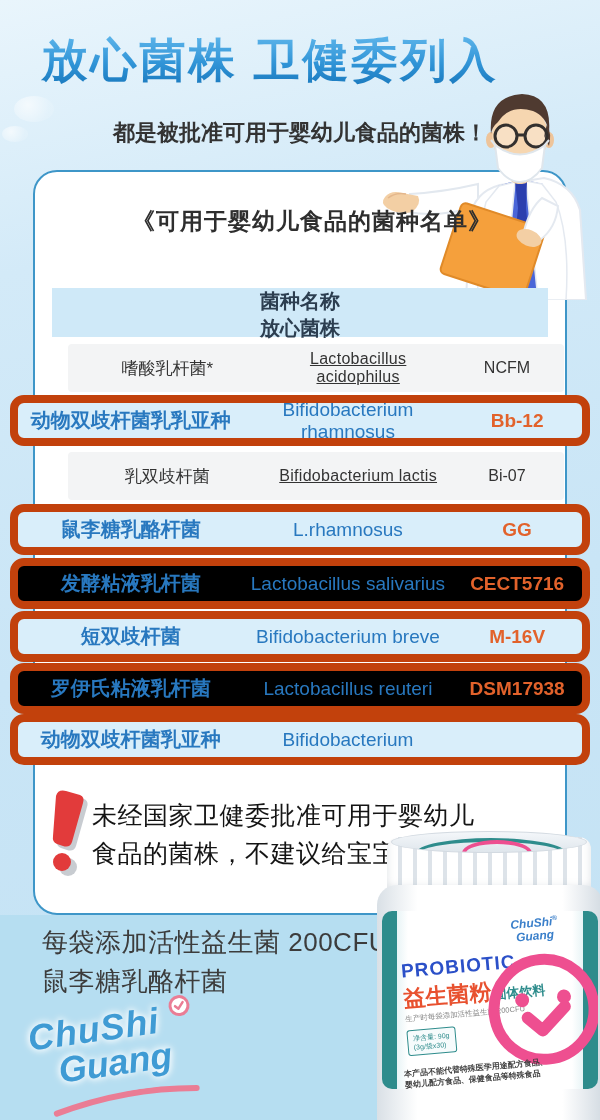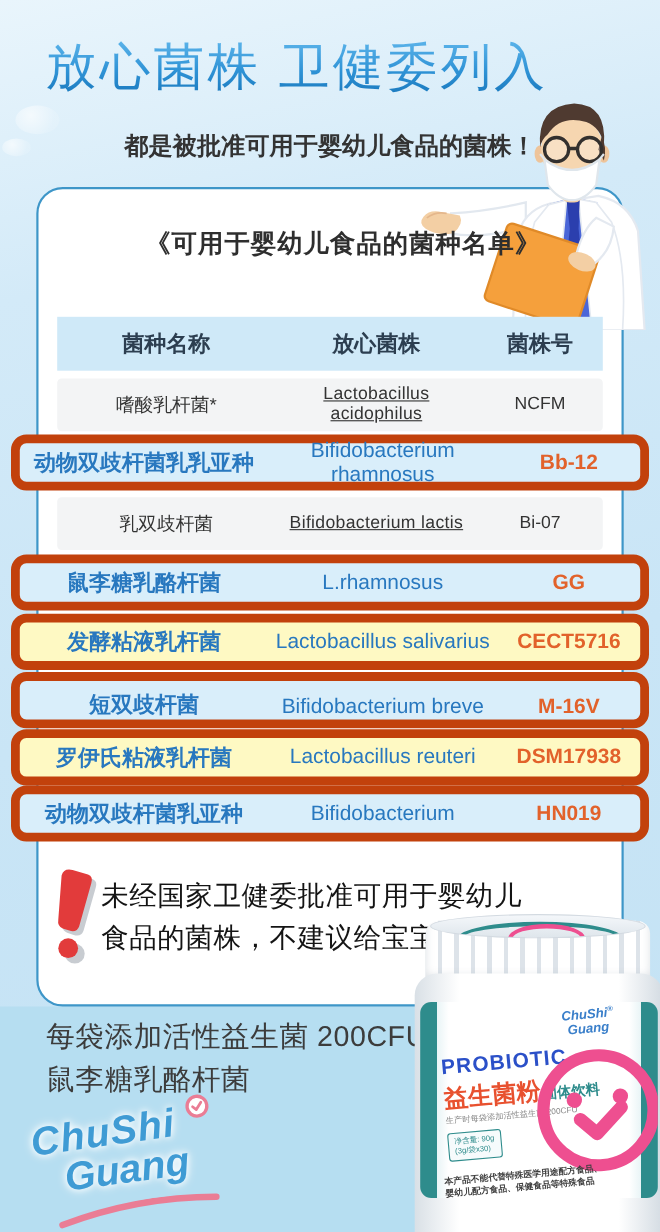--- a/index.html
+++ b/index.html
@@ -13,21 +13,21 @@
     background:radial-gradient(circle at 35% 35%, rgba(255,255,255,.65), rgba(255,255,255,.12) 70%);
   }
   .b1 { left:14px; top:96px; width:40px; height:26px; border-radius:50%; }
   .b2 { left:2px;  top:126px; width:26px; height:16px; }
   .b3 { left:216px; top:222px; width:56px; height:56px; opacity:.35; }
   .b4 { left:556px; top:612px; width:30px; height:30px; opacity:.5; }
 
   
   .title {
     position:absolute; top:30px; left:0; width:540px; text-align:center;
-    font-size:46px; font-weight:400; letter-spacing:3px; color:#2a8ad0;
+    font-size:46px; font-weight:700; letter-spacing:3px; color:#2a8ad0;
   }
   @supports (-webkit-background-clip:text) {
     .title {
       background:linear-gradient(180deg,#66bbee 0%,#2f93d6 55%,#1573b8 100%);
       -webkit-background-clip:text; background-clip:text; -webkit-text-fill-color:transparent;
     }
   }
   .subtitle {
     position:absolute; top:118px; left:0; width:600px; text-align:center;
     font-size:22px; font-weight:600; color:#333;
@@ -41,44 +41,44 @@
     position:absolute; left:33px; top:170px; width:534px; height:745px;
     background:#ffffff; border:2px solid #3e96c8; border-radius:24px; z-index:1;
   }
   .list-title {
     position:absolute; left:45px; top:206px; width:534px; text-align:center;
     font-size:23px; font-weight:700; color:#2e2e2e; letter-spacing:1px; z-index:3;
   }
   .thead {
     position:absolute; left:52px; top:288px; width:496px; height:49px;
     background:#cfe9f8; display:flex; align-items:center; z-index:3;
-    font-size:20px; font-weight:700; color:#2c3e50;
+    font-size:20px; font-weight:700; color:#2c3e50;flex-direction:column;
   }
   .row { position:absolute; display:flex; align-items:center; z-index:3; }
   .col-name  { width:40%; text-align:center; }
   .col-latin { width:37%; text-align:center; }
   .col-strain{ width:23%; text-align:center; }
   .r-normal {
-    left:52px; width:496px; height:48px; background:#f3f4f5; border-radius:4px;
+    left:68px; width:496px; height:48px; background:#f3f4f5; border-radius:4px;
     font-size:17px; color:#333;
   }
   .r-normal .col-latin  { font-size:16px; letter-spacing:.3px;text-decoration:underline; }
   .r-normal .col-strain { font-size:16px; }
   .r-hl {
     left:10px; width:580px; height:51px;
     border:8px solid #c2410c; border-radius:14px;
   }
   .tint-blue  { background:#d9eefa; }
-  .tint-white { background:#fef9c3; }
+  .tint-white { background:#000000; }
   .r-hl .col-name  { font-size:20px; font-weight:700; color:#2878bf; }
   .r-hl .col-latin { font-size:19px; color:#2878bf; }
   .r-hl .col-strain{ font-size:19px; font-weight:700; color:#e2622b; }
   .row1 { top:344px; } .row3 { top:452px; }
   .row2 { top:395px; } .row4 { top:504px; } .row5 { top:558px; }
-  .row6 { top:611px;align-items:flex-end; } .row7 { top:663px; } .row8 { top:714px; }
+  .row6 { top:611px; } .row7 { top:663px; } .row8 { top:714px; }
 
   
   .warn-icon { position:absolute; left:44px; top:786px; width:44px; height:92px; z-index:4; }
   .warn-text {
     position:absolute; left:92px; top:796px; z-index:4;
     font-size:25px; font-weight:400; color:#141414; line-height:38px; letter-spacing:.5px;
   }
 
   
   .bottom-bg { position:absolute; left:0; top:915px; width:600px; height:205px; background:#b6def1; z-index:0; }
@@ -232,21 +232,20 @@
   <span class="col-strain">M-16V</span>
 </div>
 <div class="row r-hl tint-white row7">
   <span class="col-name">罗伊氏粘液乳杆菌</span>
   <span class="col-latin">Lactobacillus reuteri</span>
   <span class="col-strain">DSM17938</span>
 </div>
 <div class="row r-hl tint-blue row8">
   <span class="col-name">动物双歧杆菌乳亚种</span>
   <span class="col-latin">Bifidobacterium</span>
-  <span class="col-strain">HN019</span>
 </div>
 
 <div class="warn-icon">
   <svg width="44" height="92" viewBox="0 0 44 92">
     <path d="M12 10 Q14 3 22 5 L36 9 Q41 11 39 17 L28 56 Q26 62 19 60 L13 58 Q8 56 9 50 Z" fill="#9aa3ab" opacity=".55" transform="translate(4,4)"></path>
     <circle cx="20" cy="78" r="9" fill="#9aa3ab" opacity=".55" transform="translate(4,3)"></circle>
     <path d="M12 10 Q14 3 22 5 L36 9 Q41 11 39 17 L28 56 Q26 62 19 60 L13 58 Q8 56 9 50 Z" fill="#e23b3b"></path>
     <circle cx="18" cy="76" r="9" fill="#e23b3b"></circle>
   </svg>
 </div>

